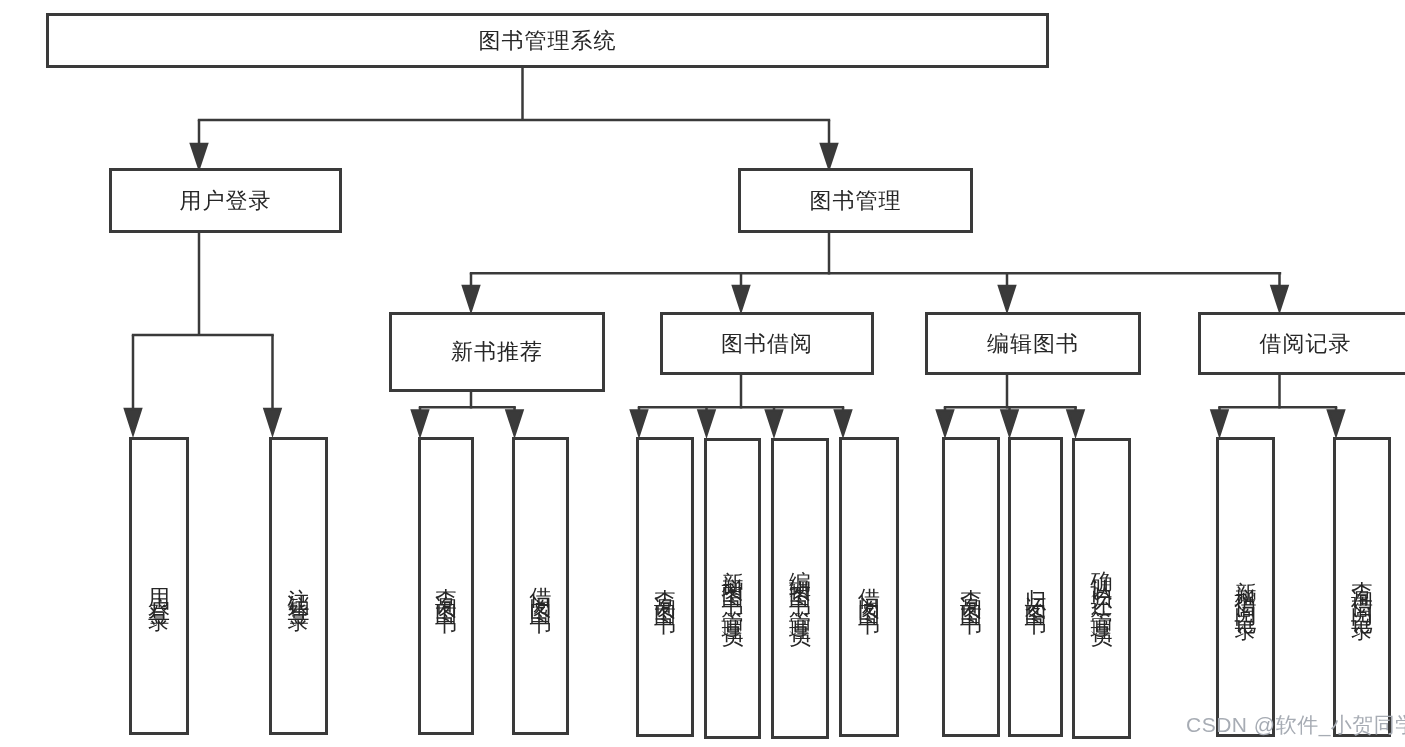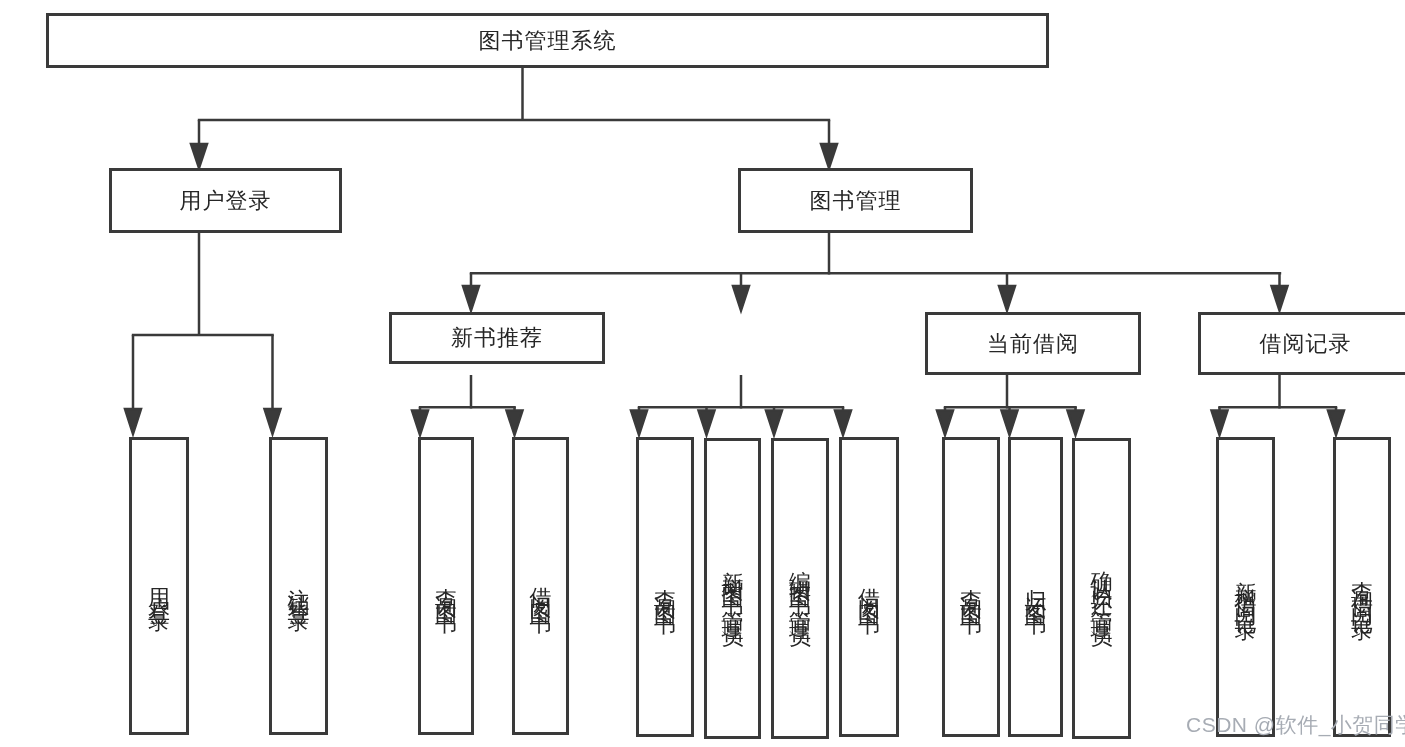--- a/index.html
+++ b/index.html
@@ -134,25 +134,28 @@
     <span class="lbl">图书管理系统</span>
   </div>
 
   <div class="node" style="left:83px; top:168px; width:233px; height:65px;">
     <span class="lbl">用户登录</span>
   </div>
   <div class="node" style="left:712px; top:168px; width:235px; height:65px;">
     <span class="lbl">图书管理</span>
   </div>
 
-  <div class="node" style="left:363px; top:312px; width:216px; height:52px;">
+  <div class="node" style="left:363px; top:312px; width:216px; height:80px;">
     <span class="lbl">新书推荐</span>
   </div>
+  <div class="node" style="left:634px; top:312px; width:214px; height:63px;">
+    <span class="lbl">图书借阅</span>
+  </div>
   <div class="node" style="left:899px; top:312px; width:216px; height:63px;">
-    <span class="lbl">当前借阅</span>
+    <span class="lbl">编辑图书</span>
   </div>
   <div class="node" style="left:1172px; top:312px; width:215px; height:63px;">
     <span class="lbl">借阅记录</span>
   </div>
 
   <div class="node leaf" style="left:103px; top:437px; width:60px; height:298px;">
     <span class="lbl">用户登录</span>
   </div>
   <div class="node leaf" style="left:243px; top:437px; width:59px; height:298px;">
     <span class="lbl">注销登录</span>

